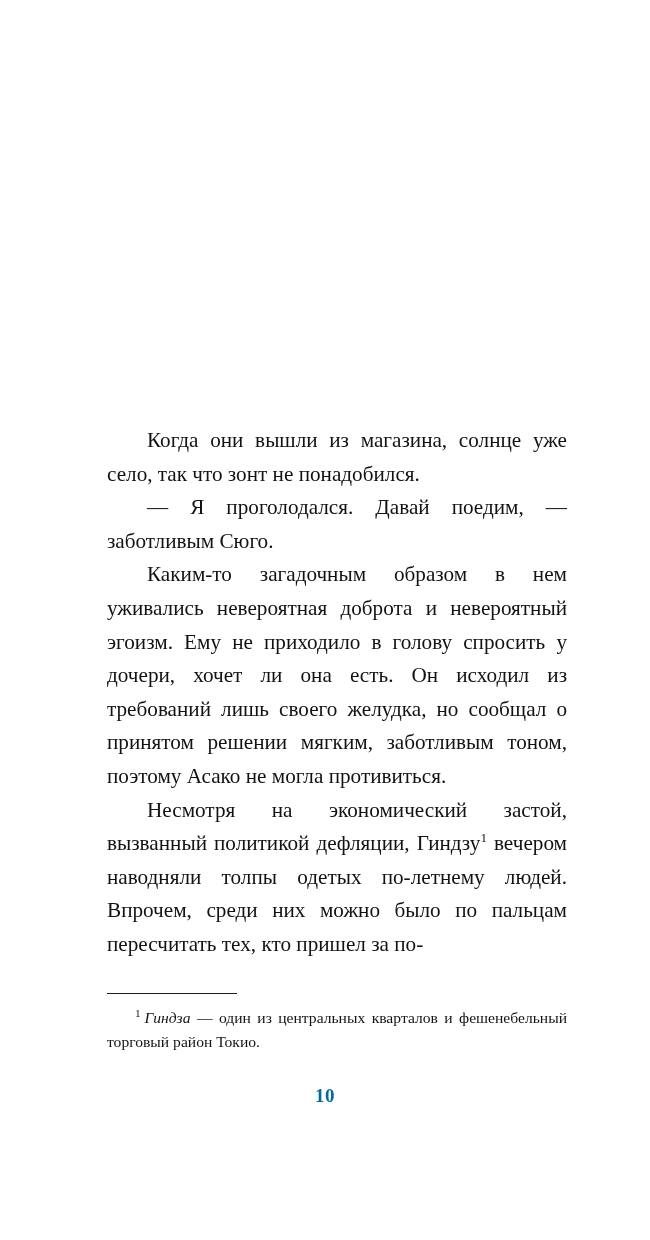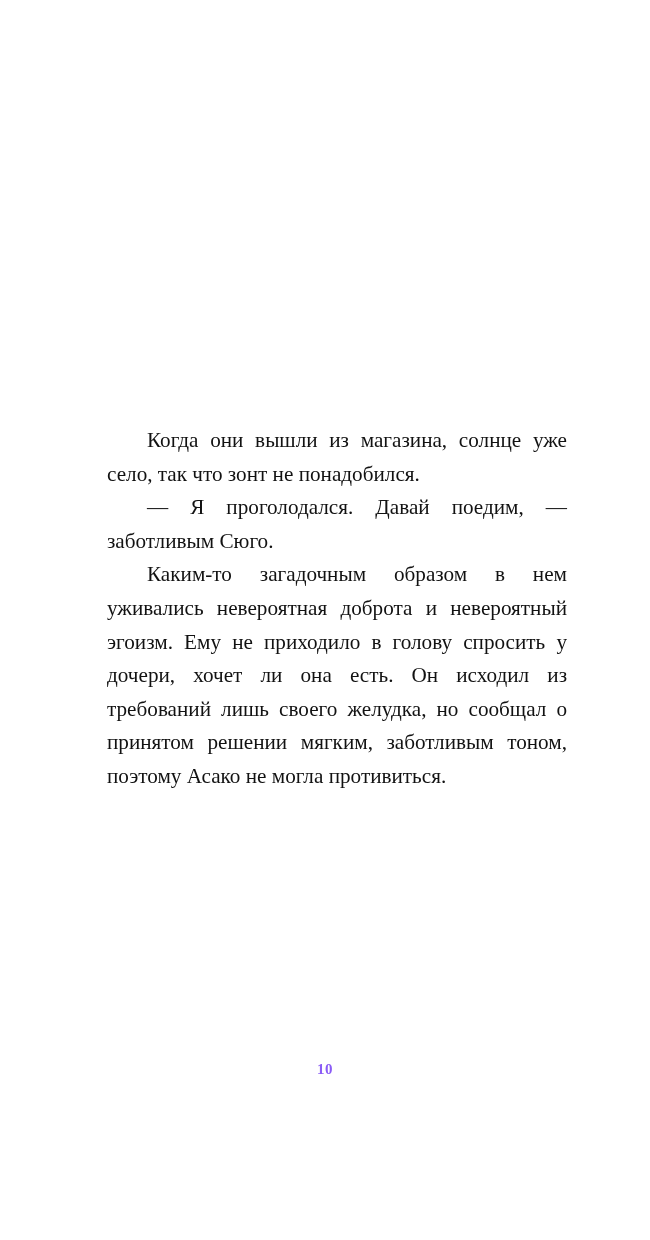--- a/index.html
+++ b/index.html
@@ -67,36 +67,41 @@
     line-height: 0;
     margin-right: 4px;
     padding-left: 28px;
   }
   .footnote-text .fn-term {
     font-style: italic;
   }
   .page-number {
     position: absolute;
     left: 0;
-    top: 1061px;
+    top: 1085px;
     width: 650px;
     text-align: center;
-    font-size: 15px;
+    font-size: 19px;
     font-weight: bold;
-    color: #8b5cf6;
+    color: #0369a1;
     letter-spacing: 0.5px;
   }
 </style>
 </head>
 <body>
 
 <div class="page">
 
   <div class="body-text">
     <p>Когда они вышли из магазина, солнце уже село, так что зонт не понадобился.</p>
     <p>— Я проголодался. Давай поедим, — заботливым Сюго.</p>
     <p>Каким-то загадочным образом в нем уживались невероятная доброта и невероятный эгоизм. Ему не приходило в голову спросить у дочери, хочет ли она есть. Он исходил из требований лишь своего желудка, но сообщал о принятом решении мягким, заботливым тоном, поэтому Асако не могла противиться.</p>
+    <p><span>Несмотря на экономический застой, вызванный политикой дефляции, Гиндзу</span><sup class="fn-ref">1</sup><span> вечером наводняли толпы одетых по-летнему людей. Впрочем, среди них можно было по пальцам пересчитать тех, кто пришел за по-</span></p>
   </div>
 
+  <div class="footnote-area">
+    <div class="footnote-rule"></div>
+    <div class="footnote-text"><span class="fn-num">1</span><span class="fn-term">Гиндза</span><span> — один из центральных кварталов и фешенебельный торговый район Токио.</span></div>
+  </div>
 
   <div class="page-number">10</div>
 
 </div>
 
 </body></html>

